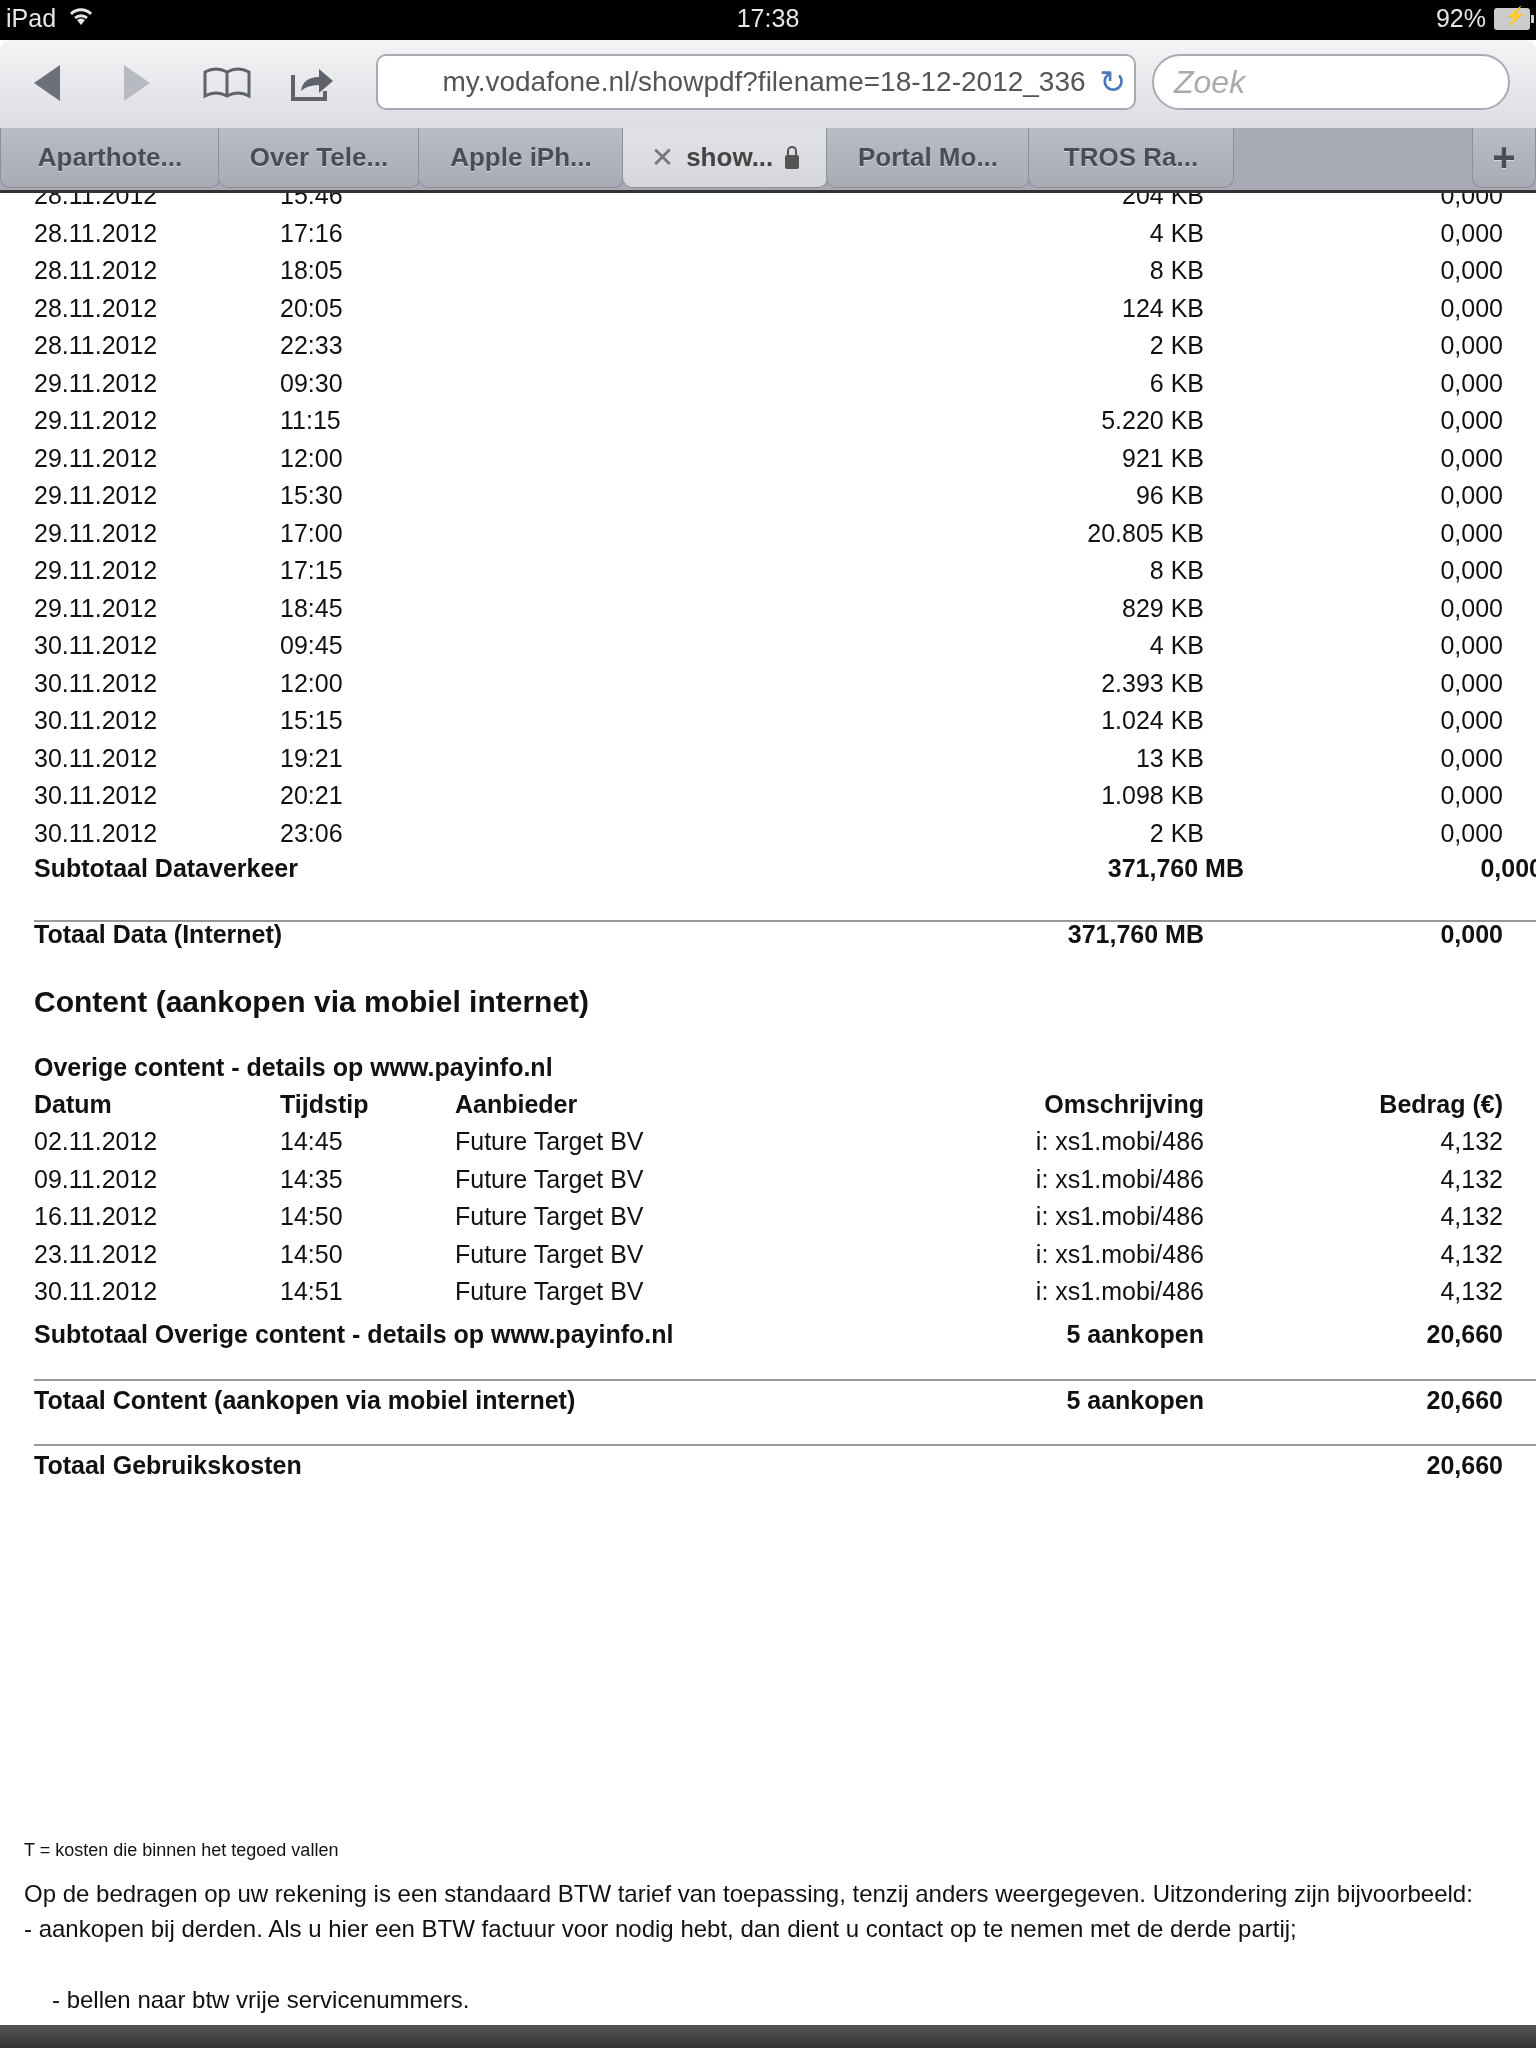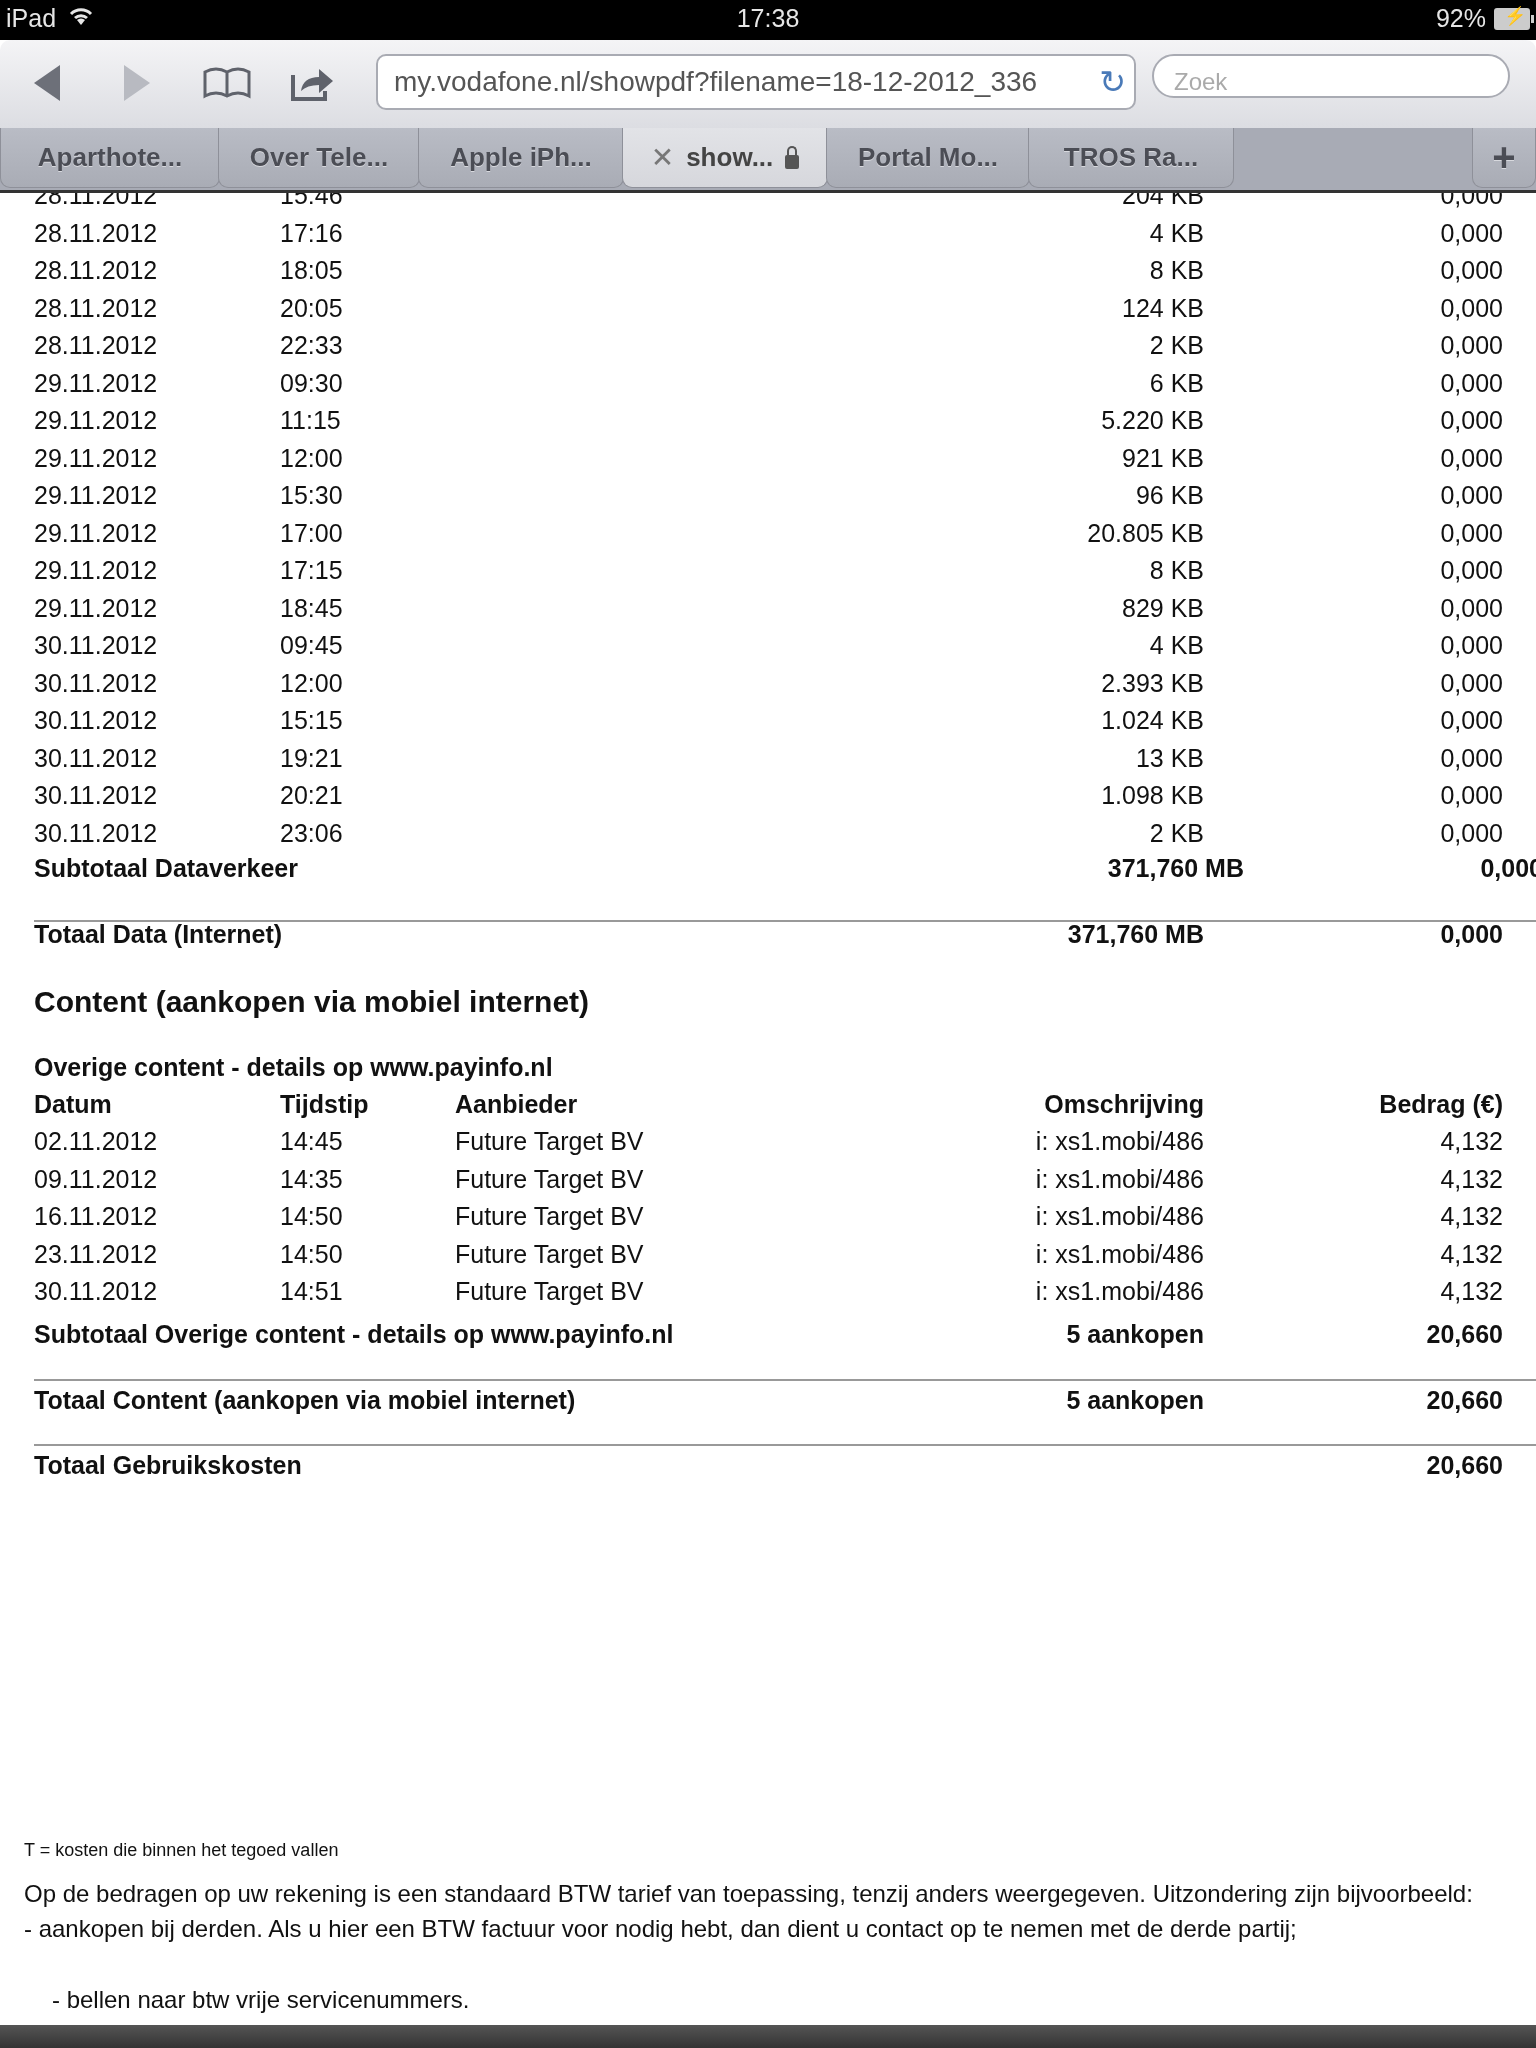--- a/index.html
+++ b/index.html
@@ -8,23 +8,23 @@
   .statusbar{position:absolute;left:0;top:0;width:1536px;height:40px;background:#000;color:#e6e6e6;font-size:25px;}
   .statusbar .left{position:absolute;left:6px;top:4px;display:flex;align-items:center;gap:10px;}
   .statusbar .time{position:absolute;left:0;width:1536px;top:4px;text-align:center;}
   .statusbar .right{position:absolute;right:6px;top:4px;display:flex;align-items:center;gap:8px;}
   .battery{width:32px;height:18px;border:2px solid #ccc;border-radius:3px;position:relative;background:#ccc;}
   .battery:after{content:"";position:absolute;right:-6px;top:5px;width:3px;height:8px;background:#ccc;}
   .battery span{position:absolute;left:8px;top:-5px;color:#222;font-size:18px;font-weight:bold;}
   
   .toolbar{position:absolute;left:0;top:40px;width:1536px;height:88px;background:linear-gradient(#f4f4f6,#dcdde2);border-top-left-radius:10px;border-top-right-radius:10px;}
   .tbtn{position:absolute;top:18px;width:50px;height:50px;display:flex;align-items:center;justify-content:center;cursor:pointer;}
-  .urlbar{position:absolute;left:376px;top:14px;width:760px;height:56px;background:#fff;border:2px solid #a9abb3;border-radius:10px;box-sizing:border-box;font-size:28px;color:#555;line-height:52px;padding-left:16px;overflow:hidden;white-space:nowrap;}
+  .urlbar{position:absolute;left:376px;top:14px;width:760px;height:56px;background:#fff;border:2px solid #a9abb3;border-radius:10px;box-sizing:border-box;font-size:28px;color:#555;line-height:52px;padding-left:16px;overflow:hidden;white-space:nowrap;text-align:center;}
   .urlbar .reload{position:absolute;right:8px;top:0;color:#4a7ab8;font-size:32px;}
-  .search{position:absolute;left:1152px;top:14px;width:358px;height:44px;background:#fff;border:2px solid #a9abb3;border-radius:28px;box-sizing:border-box;font-size:24px;color:#aaa;line-height:52px;padding-left:20px;}
+  .search{position:absolute;left:1152px;top:14px;width:358px;height:56px;background:#fff;border:2px solid #a9abb3;border-radius:28px;box-sizing:border-box;font-size:32px;color:#aaa;line-height:52px;padding-left:20px;font-style:italic;}
   
   .tabbar{position:absolute;left:0;top:128px;width:1536px;height:62px;background:#a8abb5;border-bottom:3px solid #333;}
   .tab{position:absolute;top:0;height:60px;background:linear-gradient(#b9bcc5,#a9acb5);border:1px solid #8e9099;border-top:none;border-radius:0 0 10px 10px;box-sizing:border-box;font-size:26px;font-weight:bold;color:#4b4d55;text-shadow:0 1px 0 #d8d9de;display:flex;align-items:center;justify-content:center;gap:12px;cursor:pointer;}
   .tab.active{background:linear-gradient(#e2e3e7,#d6d7dc);color:#444;}
   .tab .x{color:#777;font-weight:normal;font-size:28px;}
   .tab .lock{display:inline-block;width:14px;height:14px;background:#555;border-radius:2px;position:relative;top:4px;}
   .tab .lock:before{content:"";position:absolute;left:2px;top:-9px;width:6px;height:8px;border:2px solid #555;border-bottom:none;border-radius:6px 6px 0 0;}
   
   .doc{position:absolute;left:0;top:193px;width:1536px;height:1832px;overflow:hidden;font-size:25px;color:#111;font-family:"Liberation Sans",sans-serif;}
   .row{position:absolute;left:0;width:1536px;height:37px;}

